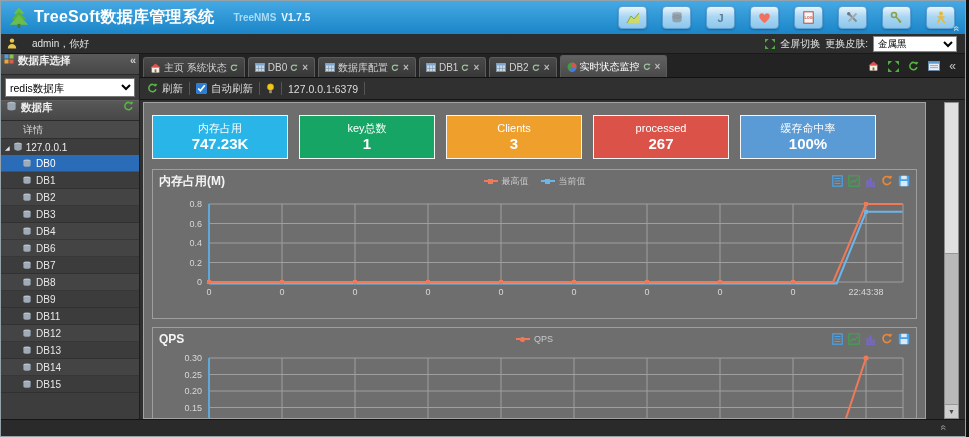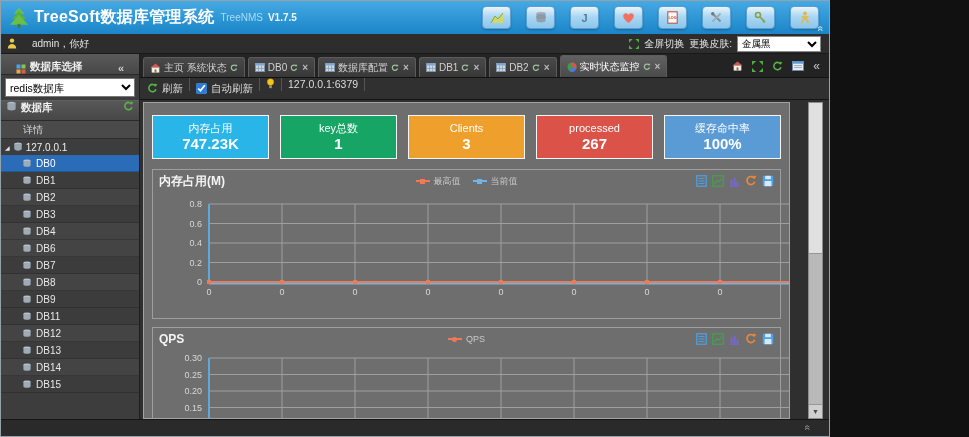--- a/index.html
+++ b/index.html
@@ -1,25 +1,25 @@
 <!DOCTYPE html>
 <html><head>
 <meta charset="utf-8">
 <style>
   html,body { margin:0; padding:0; background:#111; }
-  .app { width:830px; height:437px; box-sizing:border-box; border:1px solid #96a2aa;
+  .app { width:966px; height:437px; box-sizing:border-box; border:1px solid #96a2aa;
          background:#2f2f2f; font-family:"Liberation Sans","DejaVu Sans",sans-serif;
          display:flex; flex-direction:column; overflow:hidden; position:relative; }
 
   
   .header { flex:0 0 33px; background:linear-gradient(#45a9e3,#1b85c8); display:flex;
             align-items:center; padding:0 10px 0 8px; position:relative; }
   .logo { margin-right:5px; display:flex; }
   .app-title { color:#fff; font-size:16px; font-weight:bold; letter-spacing:.3px; }
-  .brand { color:#a8dcf5; font-size:10px; font-weight:normal; margin-left:6px; }
+  .brand { color:#a8dcf5; font-size:10px; font-weight:bold; margin-left:19px; }
   .version { color:#eef8ff; font-size:10px; font-weight:bold; margin-left:5px; }
   .header-spacer { flex:1; }
   .hicon { width:27px; height:21px; border-radius:4px;
            background:linear-gradient(#eaf5fc,#abd7f2 45%,#8cc6ec);
            border:1px solid #5d9fd0; box-shadow:0 1px 2px rgba(0,0,0,.25);
            display:flex; align-items:center; justify-content:center; margin-left:15px; cursor:pointer; }
   .hletter { font-size:11px; font-weight:bold; color:#5a7a9a; }
   .header-collapse { position:absolute; right:5px; bottom:0px; color:#d5edfa; font-size:10px;
                      transform:rotate(90deg); }
 
@@ -28,21 +28,21 @@
              align-items:center; padding:0 8px 0 6px; color:#e2e2e2; font-size:10px; gap:15px; }
   .ub-right { margin-left:auto; display:flex; align-items:center; gap:5px; }
   .skin-select { height:16px; font-size:9.5px; width:84px; background:#fff; border:1px solid #888; }
 
   .body { flex:1; display:flex; min-height:0; }
 
   
   .sidebar { flex:0 0 138px; width:138px; background:#3d3d3d; border-right:1px solid #1e1e1e;
              display:flex; flex-direction:column; font-size:10.5px; }
   .side-title { flex:0 0 20px; background:linear-gradient(#5a5a5a,#474747); border-bottom:1px solid #2a2a2a;
-                display:flex; align-items:flex-end; gap:4px; padding:0 15px; color:#f0f0f0; font-weight:bold; }
+                display:flex; align-items:flex-start; gap:4px; padding:0 3px; color:#f0f0f0; font-weight:bold; }
   .side-collapse { margin-left:auto; color:#cfcfcf; font-size:11px; cursor:pointer; }
   .side-select-wrap { padding:3px 4px; }
   .db-select { width:100%; height:19px; font-size:10.5px; border:1px solid #777; background:#fff; }
   .side-panel-header { flex:0 0 19px; background:linear-gradient(#585858,#474747); border-top:1px solid #606060;
                        border-bottom:1px solid #2a2a2a; display:flex; align-items:flex-start; gap:4px;
                        padding:0 5px; color:#f0f0f0; font-weight:bold; }
   .side-refresh { margin-left:auto; display:flex; cursor:pointer; }
   .side-detail { flex:0 0 17px; background:#4a4a4a; border-bottom:1px solid #2e2e2e; color:#ddd;
                  font-size:10px; line-height:17px; padding:0 22px; }
   .tree { flex:1; overflow:hidden;text-align:right; }
@@ -62,21 +62,21 @@
   .tabs { display:flex; align-items:flex-end; }
   .tab { height:19px; display:flex; align-items:center; gap:3px; padding:0 6px; margin-right:3px;
          background:linear-gradient(#494949,#383838); border:1px solid #5c5c5c; border-bottom:none;
          border-radius:3px 3px 0 0; color:#d2d2d2; font-size:10px; cursor:pointer; white-space:nowrap; }
   .tab.active { background:linear-gradient(#616161,#4a4a4a); color:#fff; height:21px; }
   .tab-close { color:#bbb; font-size:10px; font-weight:bold; margin-left:1px; }
   .tab-actions { margin-left:auto; display:flex; align-items:center; gap:9px; padding:0 5px 4px 0; }
   .tab-collapse { color:#c8c8c8; font-size:12px; cursor:pointer; }
 
   .toolbar { flex:0 0 21px; background:#303030; border-bottom:1px solid #151515; display:flex;
-             gap:6px; padding:0 7px; color:#dcdcdc; font-size:10.5px; }
+             align-items:center; gap:6px; padding:0 7px; color:#dcdcdc; font-size:10.5px; }
   .sep { width:1px; height:13px; background:#555; }
   .toolbar input[type=checkbox]{ width:11px; height:11px; margin:0; accent-color:#2d7dd2; }
   .tb-item { display:flex; align-items:center; gap:4px; cursor:pointer; }
 
   .content-row { flex:1; display:flex; min-height:0; padding:2px 6px 0 3px; background:#2f2f2f; }
   .content { flex:1; background:#6e6e6e; border:1px solid #a2a2a2; margin-right:18px;
              padding:12px 8px 0 8px; overflow:hidden; min-width:0; }
   .vscroll { flex:0 0 13px; width:13px; background:#b9b9b9; border:1px solid #8d8d8d;
              display:flex; flex-direction:column; }
   .vthumb { height:150px; background:#e0e0e0; border-bottom:1px solid #979797; }

